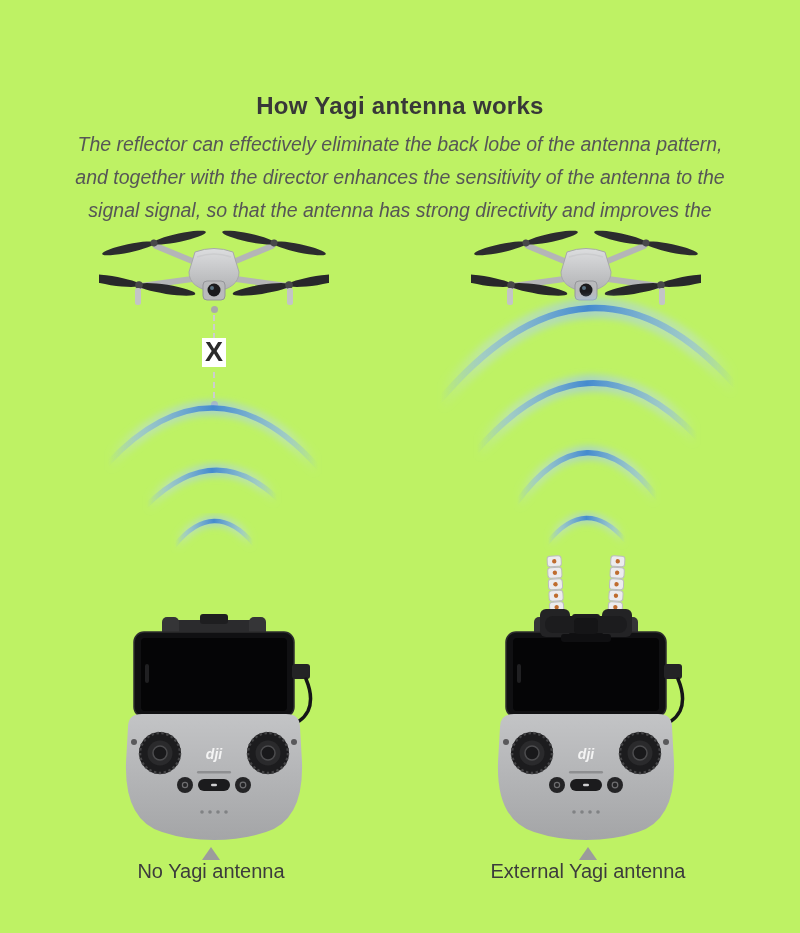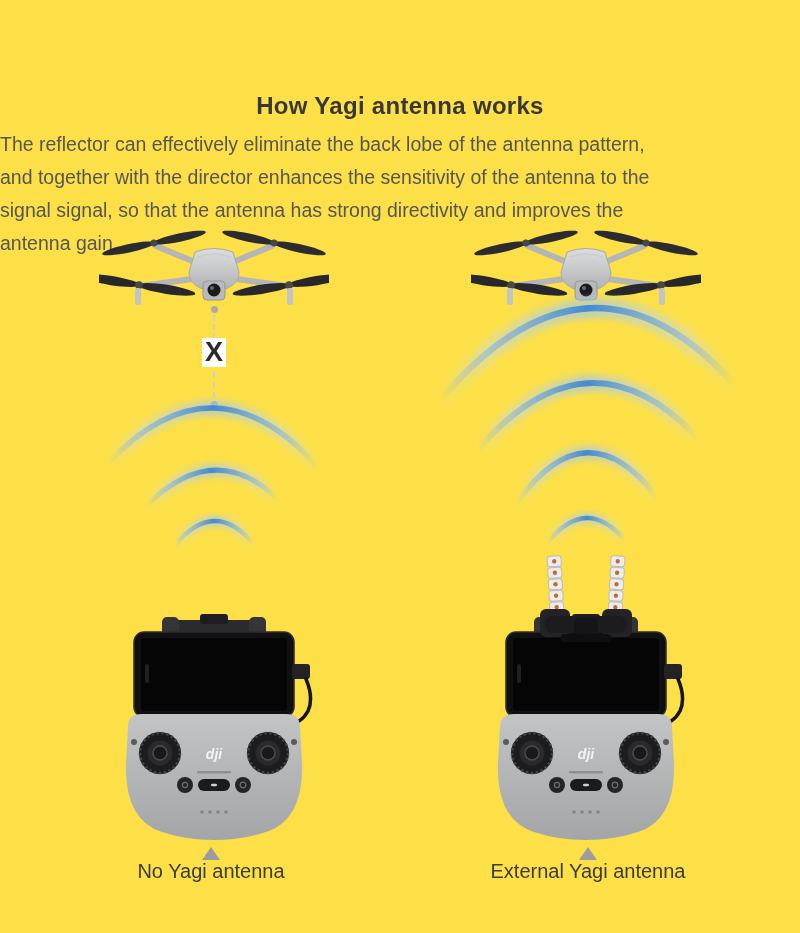--- a/index.html
+++ b/index.html
@@ -1,20 +1,20 @@
 <!DOCTYPE html>
 <html><head>
 <meta charset="utf-8">
 <style>
   html,body{margin:0;padding:0;background:#ffffff;}
-  .page{position:relative;width:800px;height:933px;background:#fde047;overflow:hidden;
+  .page{position:relative;width:800px;height:933px;background:#bef264;overflow:hidden;
         font-family:"Liberation Sans", sans-serif;}
   .title{position:absolute;top:76px;left:0;width:800px;text-align:center;
          font-size:24px;font-weight:700;color:#383838;letter-spacing:.3px;}
-  .desc{position:absolute;top:128px;left:0;width:800px;text-align:left;color:#565656;}
+  .desc{position:absolute;top:128px;left:0;width:800px;text-align:center;color:#565656;font-style:italic;}
   .desc .line{font-size:19.5px;line-height:33px;white-space:nowrap;}
   .abs{position:absolute;}
   
   .blocked{position:absolute;left:198px;top:306px;width:32px;height:104px;}
   .blocked .dot{position:absolute;left:50%;margin-left:-3.5px;width:7px;height:7px;border-radius:50%;background:#a9a9a9;}
   .blocked .dash{position:absolute;left:50%;margin-left:-1px;width:0;border-left:2px dashed #cdcdcd;}
   .blocked .xmark{position:absolute;left:50%;transform:translateX(-50%);top:32px;
         font-size:27px;font-weight:700;color:#2b2b2b;background:#fff;padding:1px 3px;line-height:1;}
   
   .pointer{width:0;height:0;border-left:9px solid transparent;border-right:9px solid transparent;
@@ -152,21 +152,20 @@
         </g>
       </symbol>
     </defs>
   </svg>
 
   <h1 class="title">How Yagi antenna works</h1>
   <div class="desc">
     <div class="line">The reflector can effectively eliminate the back lobe of the antenna pattern,</div>
     <div class="line">and together with the director enhances the sensitivity of the antenna to the</div>
     <div class="line">signal signal, so that the antenna has strong directivity and improves the</div>
-    <div class="line">antenna gain.</div>
   </div>
 
   <svg class="abs" style="left:99px;top:226px" width="230" height="90" viewBox="0 0 230 90">
       <use href="#drone"></use>
     </svg>
   <svg class="abs" style="left:471px;top:226px" width="230" height="90" viewBox="0 0 230 90">
       <use href="#drone"></use>
     </svg>
 
   <div class="blocked">

